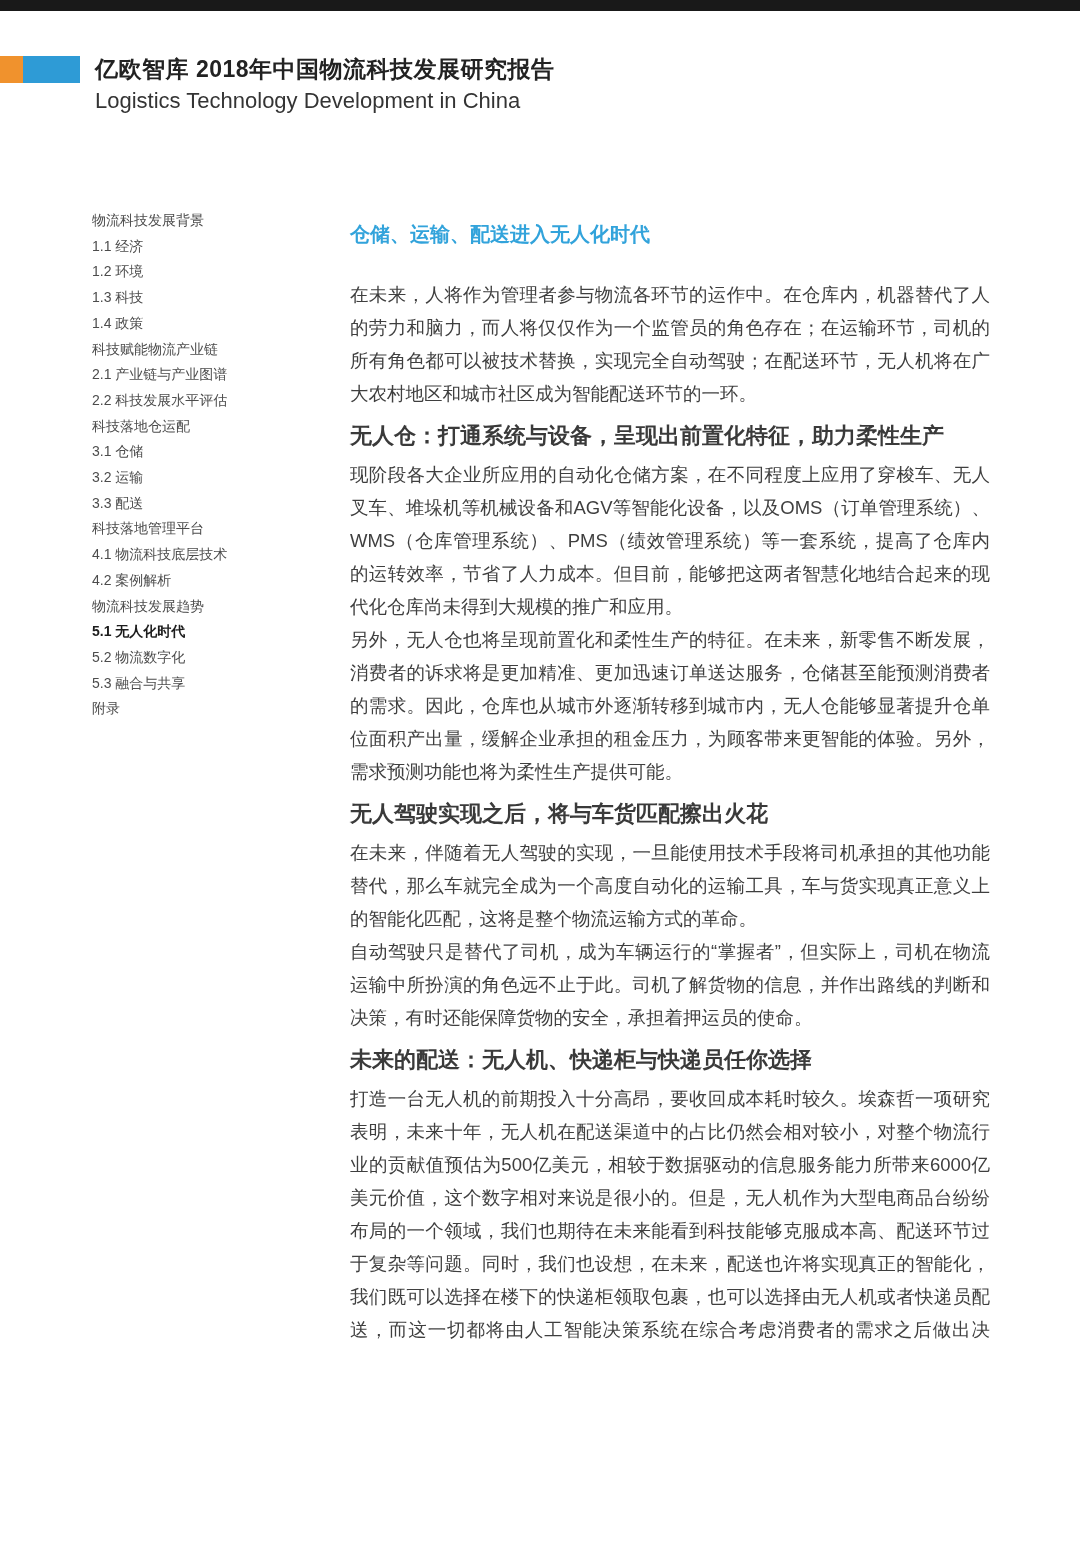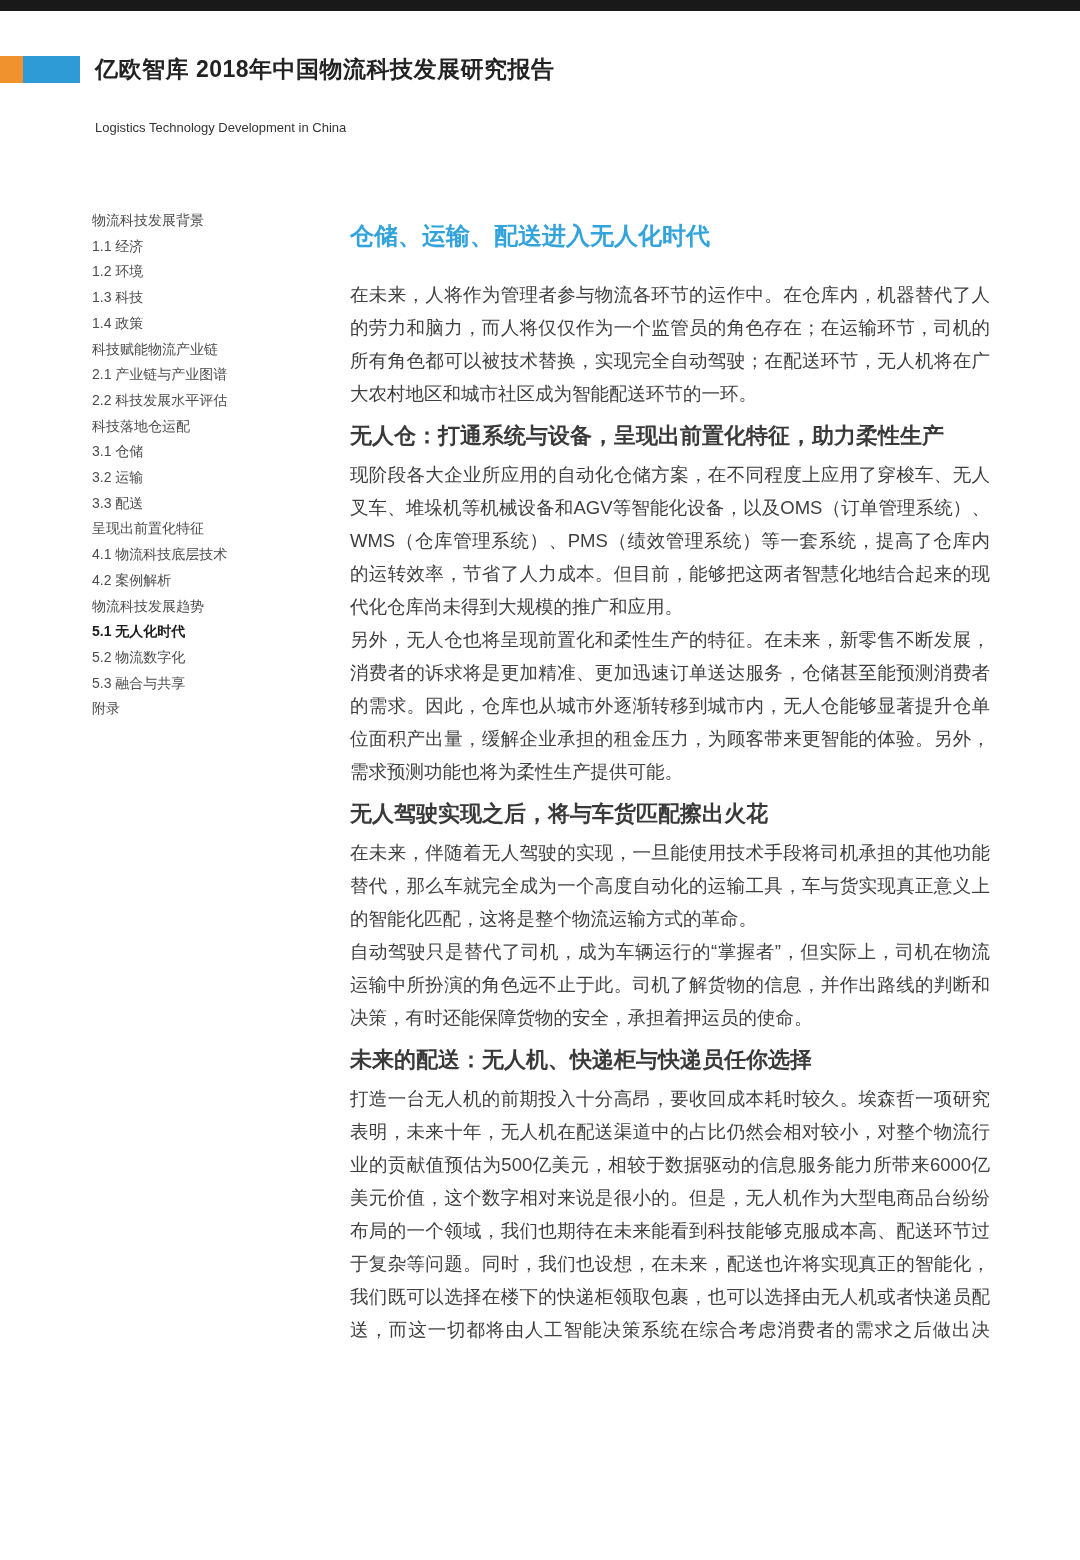--- a/index.html
+++ b/index.html
@@ -5,28 +5,28 @@
   * { margin:0; padding:0; box-sizing:border-box; }
   html,body { background:#ffffff; }
   .page {
     position:relative; width:1080px; height:1340px; background:#ffffff;
     font-family:"Liberation Sans","DejaVu Sans",sans-serif; overflow:hidden;
   }
   .topbar { position:absolute; top:0; left:0; width:1080px; height:11px; background:#191919; }
   .sq-orange { position:absolute; left:0; top:56px; width:23px; height:27px; background:#F0922D; }
   .sq-blue   { position:absolute; left:23px; top:56px; width:57px; height:27px; background:#2E9BD6; }
   .hdr-title { position:absolute; left:95px; top:54px; font-size:23px; font-weight:bold; color:#222222; letter-spacing:0.5px; }
-  .hdr-sub   { position:absolute; left:95px; top:88px; font-size:13px; color:#343434;margin-top:32px; }
+  .hdr-sub   { position:absolute; left:95px; top:88px; font-size:22px; color:#343434; }
 
   .toc { position:absolute; left:92px; top:208px; width:250px; font-size:14px; color:#4c4c4c; }
   .toc-item { line-height:25.7px; white-space:nowrap; }
   .toc-item.active { font-weight:bold; color:#1c1c1c; }
 
   .main { position:absolute; left:350px; top:218px; width:640px; color:#3f3f3f; }
-  .main h1 { font-size:24px; line-height:36px; font-weight:bold; color:#32A3DB; margin:0 0 24px 0; }
+  .main h1 { font-size:20px; line-height:36px; font-weight:bold; color:#32A3DB; margin:0 0 24px 0;font-family:Liberation Mono, monospace; }
   .main h2 { font-size:22px; line-height:28px; font-weight:bold; color:#3a3a3a; margin:12px 0 8px 0; }
   .main p  { font-size:18.5px; line-height:33px; text-align:justify; margin:0; }
 
   .footer-logo { position:absolute; left:95px; top:1464px; display:flex; align-items:flex-end; }
   .footer-logo .logo-text { font-size:23px; color:#8a8a8a; margin-left:12px; letter-spacing:2px; }
 
   .page-num { position:absolute; left:964px; top:1476px; font-size:18px; color:#5b5c5e; }
 
   .watermark { position:absolute; left:852px; top:1486px; display:flex; align-items:center; opacity:0.95; }
   .watermark .wm-text { font-size:33px; color:#d5d5d5; letter-spacing:2px; margin-left:8px; }
@@ -49,21 +49,21 @@
     <div class="toc-item">1.2 环境</div>
     <div class="toc-item">1.3 科技</div>
     <div class="toc-item">1.4 政策</div>
     <div class="toc-item">科技赋能物流产业链</div>
     <div class="toc-item">2.1 产业链与产业图谱</div>
     <div class="toc-item">2.2 科技发展水平评估</div>
     <div class="toc-item">科技落地仓运配</div>
     <div class="toc-item">3.1 仓储</div>
     <div class="toc-item">3.2 运输</div>
     <div class="toc-item">3.3 配送</div>
-    <div class="toc-item">呈现出前置化特征</div>
+    <div class="toc-item">科技落地管理平台</div>
     <div class="toc-item">4.1 物流科技底层技术</div>
     <div class="toc-item">4.2 案例解析</div>
     <div class="toc-item">物流科技发展趋势</div>
     <div class="toc-item active">5.1 无人化时代</div>
     <div class="toc-item">5.2 物流数字化</div>
     <div class="toc-item">5.3 融合与共享</div>
     <div class="toc-item">附录</div>
   </nav>
 
   <main class="main">

